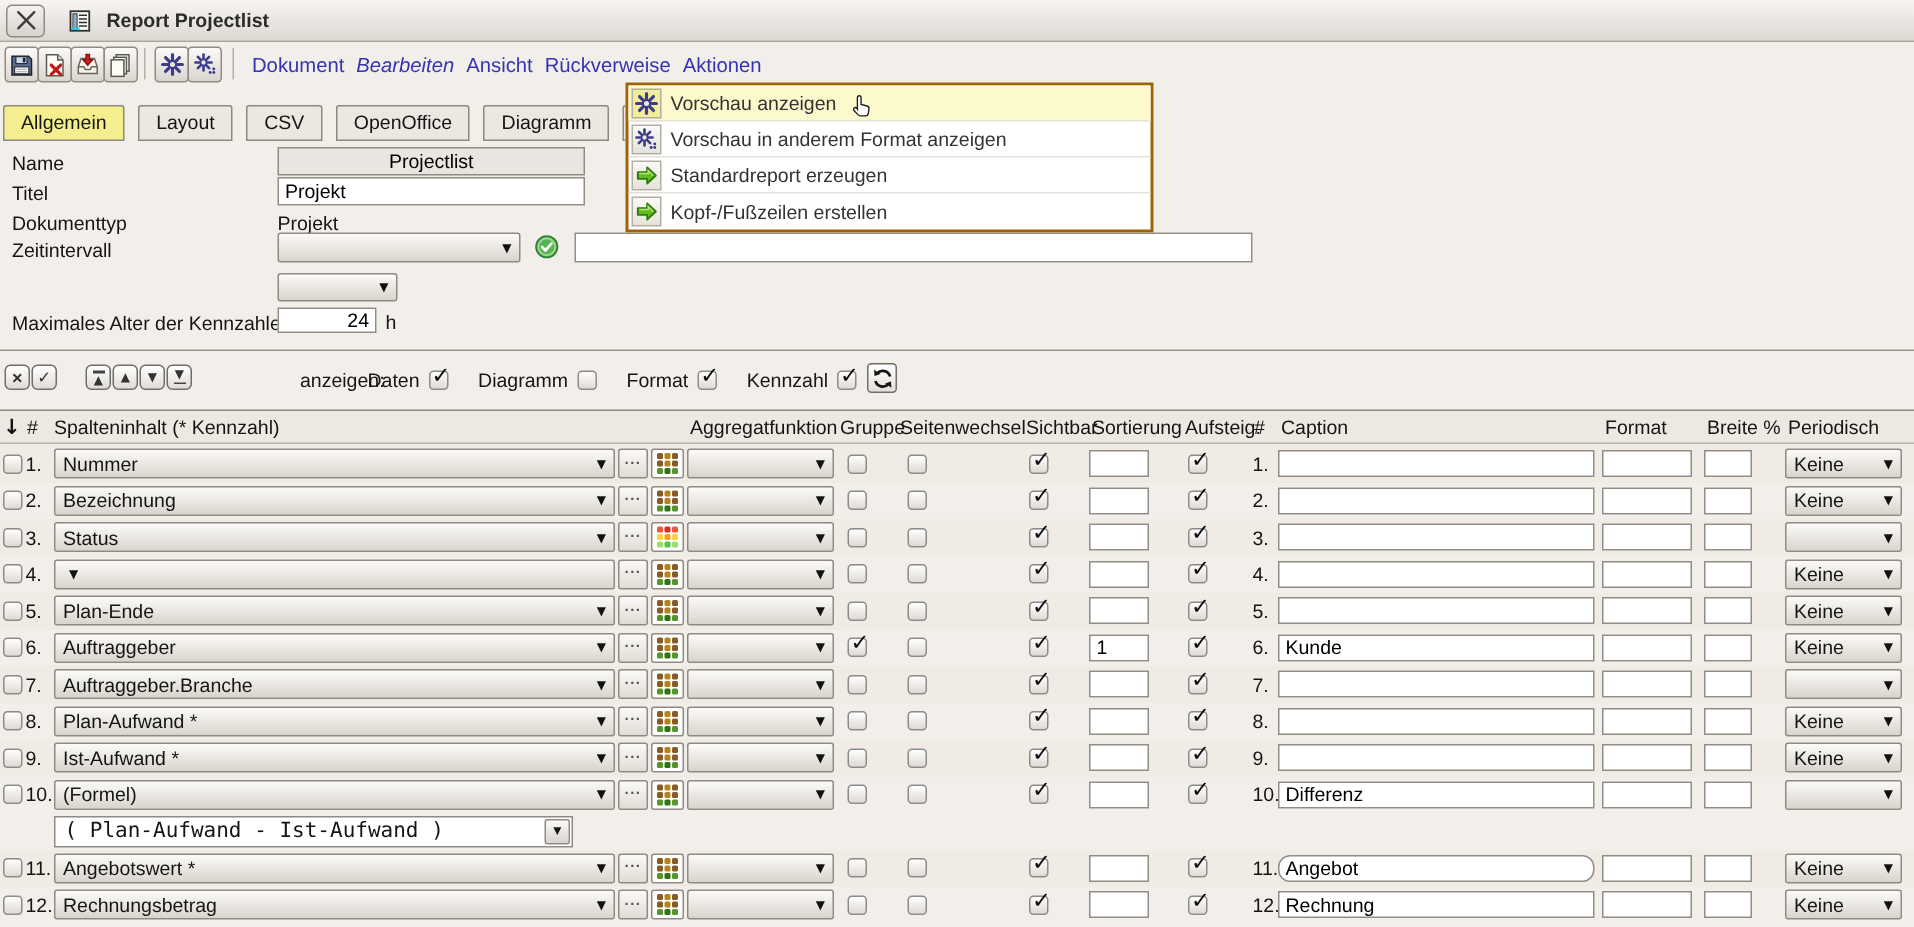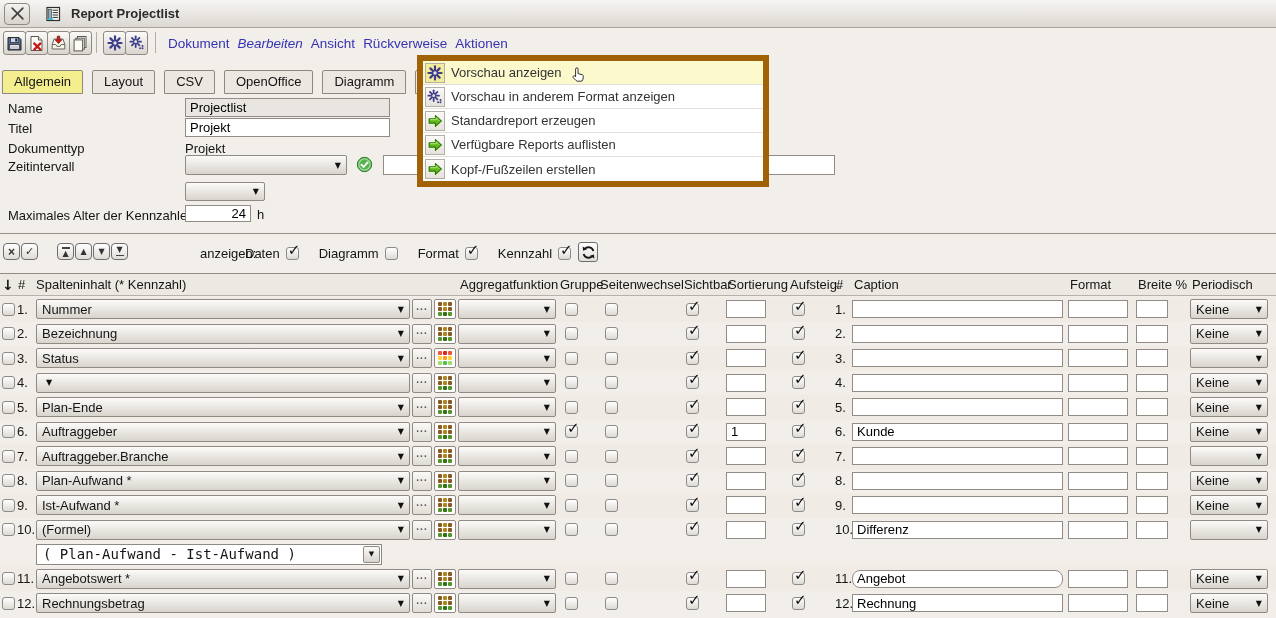--- a/index.html
+++ b/index.html
@@ -67,21 +67,21 @@
   .pl2{padding-left:2px}.pl5{padding-left:5px}
   .rnum{font-size:13px;padding-left:1px}
   .tc .tin{position:static;height:18px}
   .dots{width:20px;height:20px;border:1px solid #8f8b84;border-radius:2px;background:linear-gradient(#fbfaf8,#e0dcd5);font-size:10px;letter-spacing:1px;display:flex;align-items:center;justify-content:center;color:#555;font-weight:bold;padding:0 0 6px 0;cursor:pointer}
   .gicon{width:22px;height:20px;border:1px solid #8f8b84;border-radius:2px;background:#fff;display:grid;grid-template-columns:repeat(3,4px);grid-auto-rows:4px;gap:1px;padding:2px 0 0 3px;cursor:pointer}
   .gdot{width:4px;height:4px;border-radius:1px}
   .formula{grid-column:3;grid-row:2;width:346px;height:21px;border:1px solid #8f8b84;background:#fff;display:flex;align-items:center;font:14px "DejaVu Sans Mono",monospace;padding-left:6px;align-self:center}
   .mini-sel{margin:0 1px 0 auto;width:17px;height:17px;border:1px solid #8f8b84;border-radius:2px;background:linear-gradient(#fbfaf8,#d8d4cd);display:flex;align-items:center;justify-content:center;font-size:7px;font-family:"DejaVu Sans",sans-serif;cursor:pointer}
 
   
-  .action-menu{position:absolute;left:417px;top:55px;width:352px;background:#fff;border:6px solid #a16207;z-index:30}
+  .action-menu{position:absolute;left:417px;top:55px;width:352px;background:#fff;border:2px solid #a16207;z-index:30}
   .amenu-item{height:24px;display:flex;align-items:center;padding-left:2px;border-bottom:1px solid #e5e0d9;cursor:pointer}
   .amenu-item:last-child{border-bottom:none}
   .amenu-icon{width:20px;height:20px;border:1px solid #b3afa7;background:linear-gradient(#fbfaf8,#e6e2db);display:flex;align-items:center;justify-content:center;margin-right:6px;flex:none}
   .amenu-label{font-size:13px;color:#333;white-space:nowrap}
   .hand{margin-left:8px;margin-top:4px;display:flex}
 </style>
 </head>
 <body>
 
 <div class="app">
@@ -202,21 +202,21 @@
       <div class="tab active" style="background: rgb(245, 238, 142);">Allgemein</div>
       <div class="tab">Layout</div>
       <div class="tab">CSV</div>
       <div class="tab">OpenOffice</div>
       <div class="tab">Diagramm</div>
       <div class="tab">Sonstiges</div>
     </div>
 
   <div>
     <span class="flabel" style="left:8px;top:101px">Name</span>
-    <input class="tin ro" style="left: 185px; top: 98px; width: 205px;" readonly="" value="Projectlist">
+    <input class="tin ro" style="left: 185px; top: 98px; width: 205px; text-align: center;" readonly="" value="Projectlist">
     <span class="flabel" style="left:8px;top:121px">Titel</span>
     <input class="tin" style="left: 185px; top: 118px; width: 205px;" value="Projekt">
     <span class="flabel" style="left:8px;top:141px">Dokumenttyp</span>
     <span class="flabel" style="left:185px;top:141px">Projekt</span>
     <span class="flabel" style="left:8px;top:159px">Zeitintervall</span>
     <div class="select abs" style="left:185px;top:155px;width:162px">
       <span class="sval"></span>
       <span class="sarr">▼</span>
     </div>
     <span class="abs" id="zeit-ok" style="left:356px;top:156px;display:flex">
@@ -1187,26 +1187,17 @@
         </span>
         <span class="amenu-label">Standardreport erzeugen</span>
       </div>
       <div class="amenu-item">
         <span class="amenu-icon">
           <svg width="16" height="16" viewBox="0 0 18 18">
             <path d="M2.5 6.5h7V3L16 9l-6.5 6v-3.5h-7z" fill="#64bb1e" stroke="#2f7a08" stroke-width="1.4" stroke-linejoin="round"></path>
             <path d="M3.5 7.5h6.8V5.2L14 9" fill="none" stroke="#b4e77a" stroke-width="1.1"></path>
           </svg>
         </span>
-        <span class="amenu-label">Verfügbare Reports auflisten</span>
-      </div>
-      <div class="amenu-item">
-        <span class="amenu-icon">
-          <svg width="16" height="16" viewBox="0 0 18 18">
-            <path d="M2.5 6.5h7V3L16 9l-6.5 6v-3.5h-7z" fill="#64bb1e" stroke="#2f7a08" stroke-width="1.4" stroke-linejoin="round"></path>
-            <path d="M3.5 7.5h6.8V5.2L14 9" fill="none" stroke="#b4e77a" stroke-width="1.1"></path>
-          </svg>
-        </span>
         <span class="amenu-label">Kopf-/Fußzeilen erstellen</span>
       </div>
     </div>
 
 </div>
 
 </body></html>

